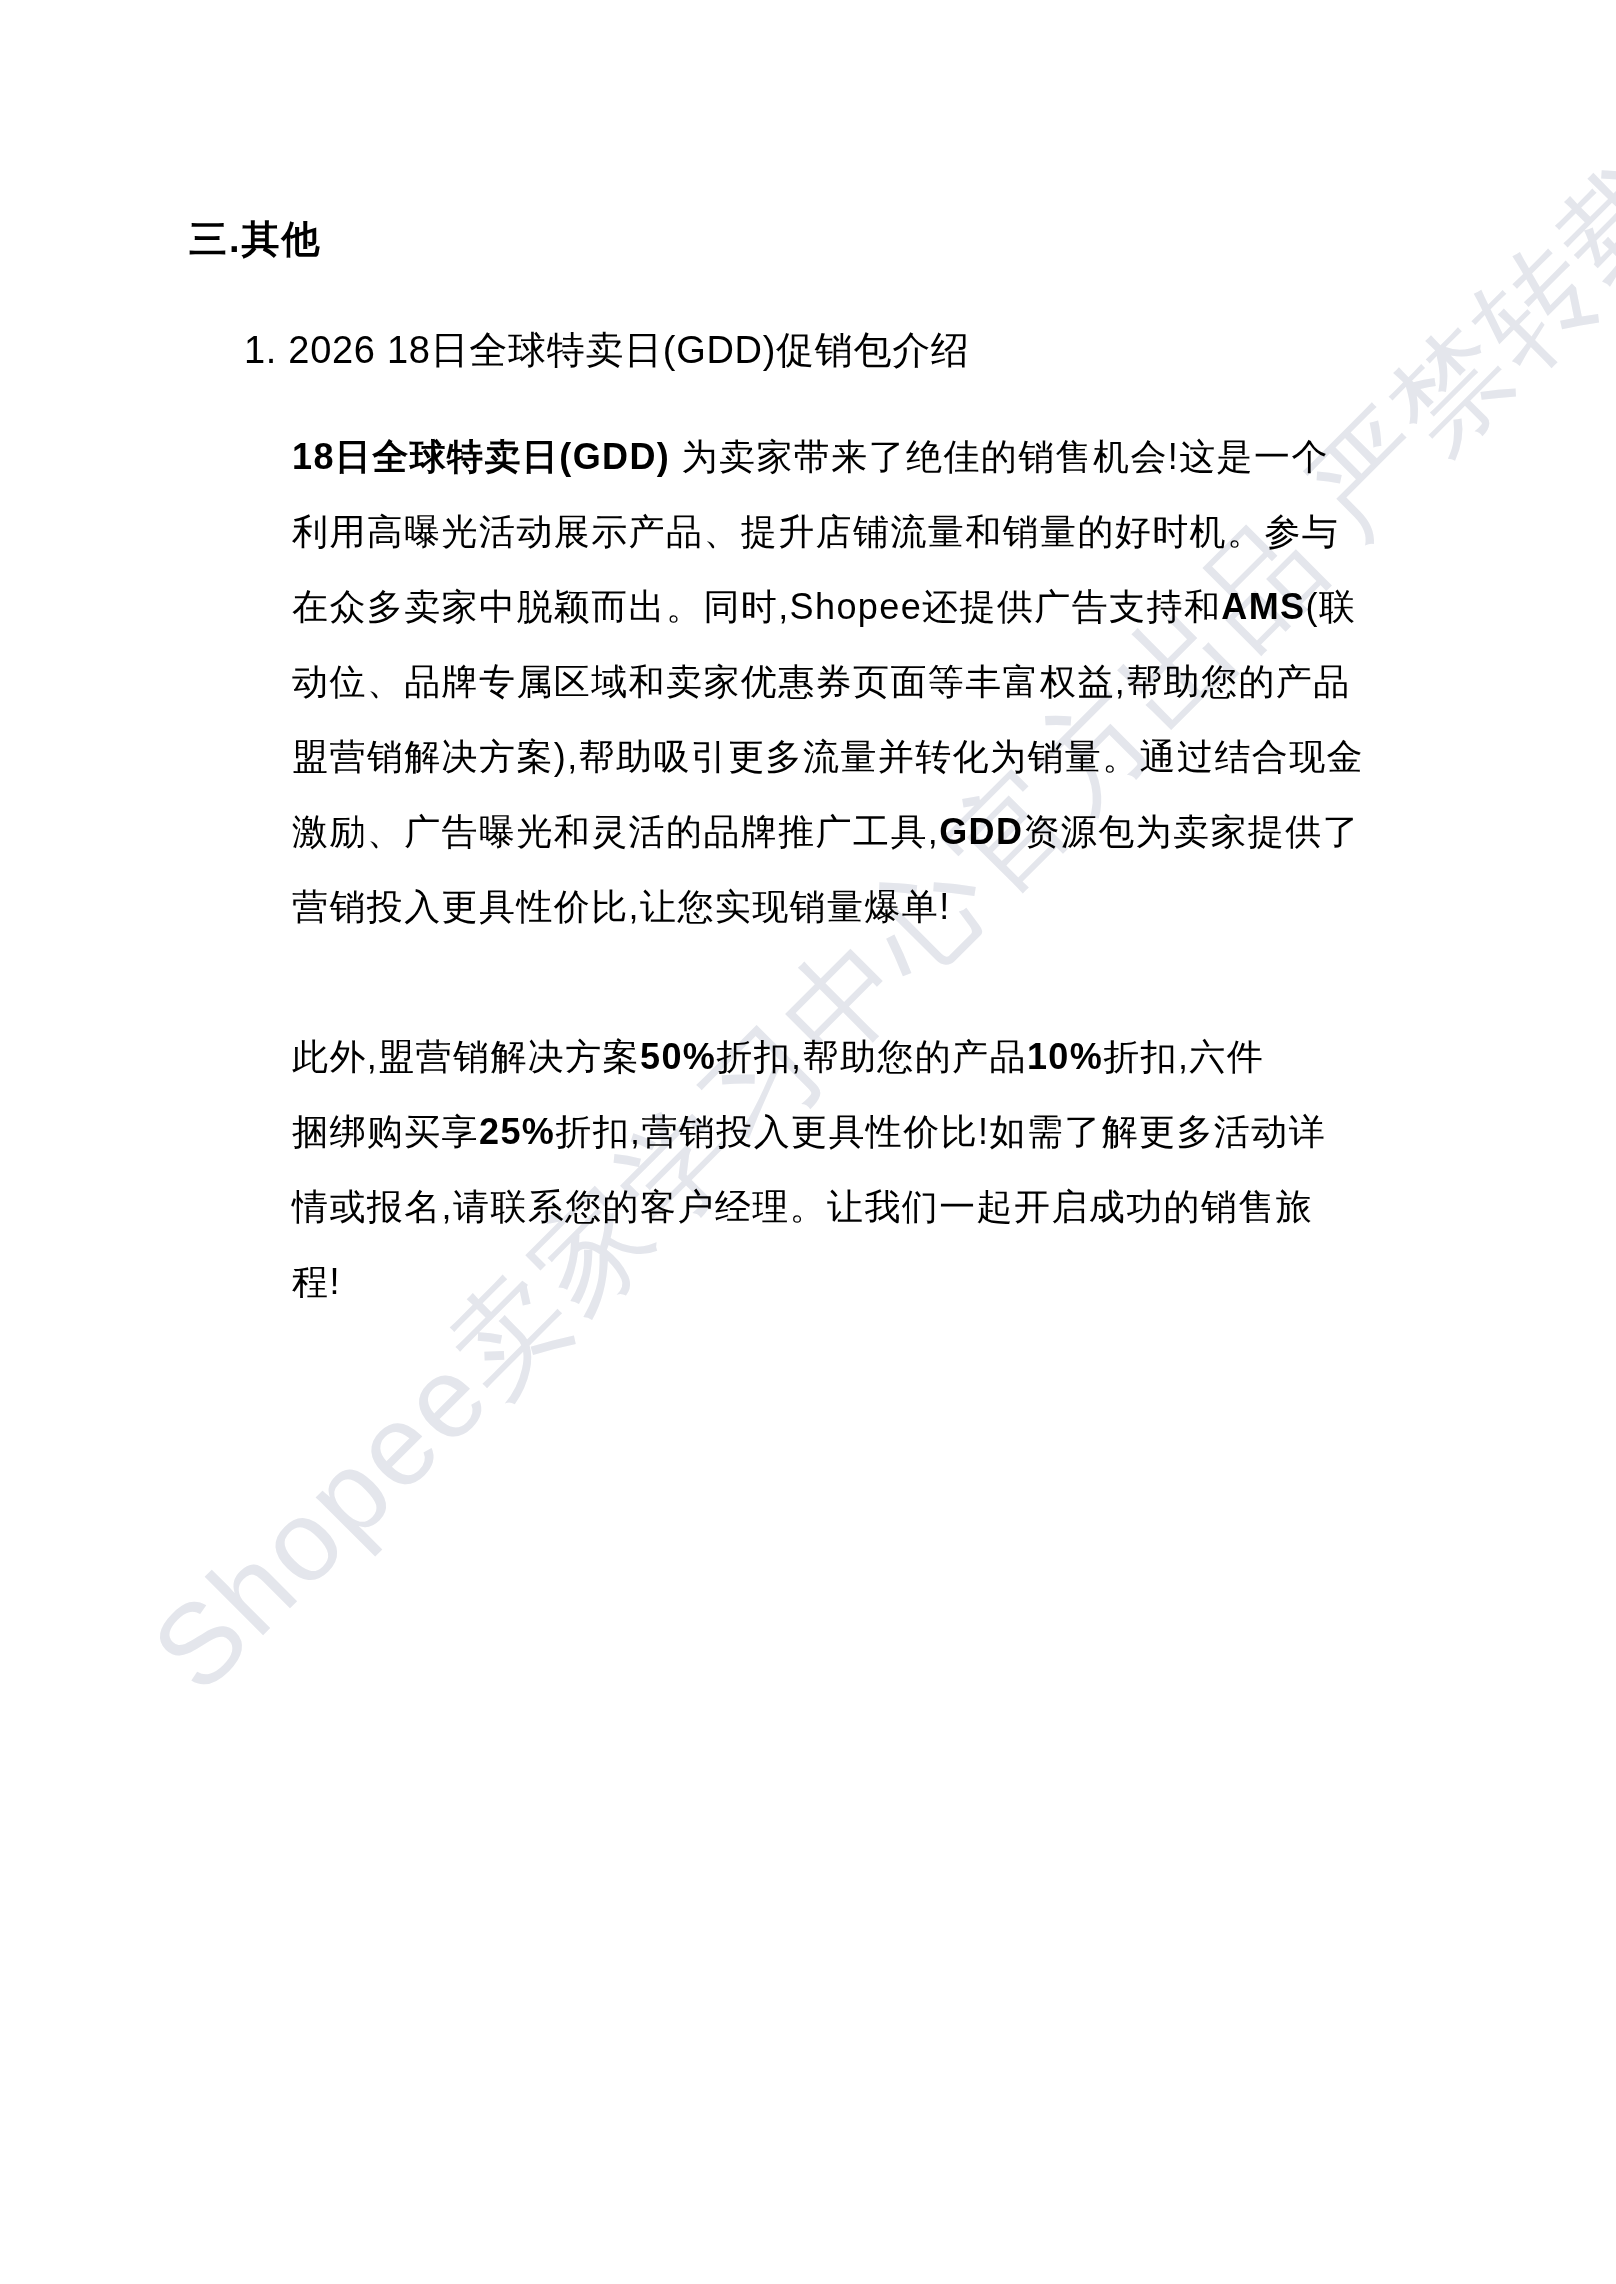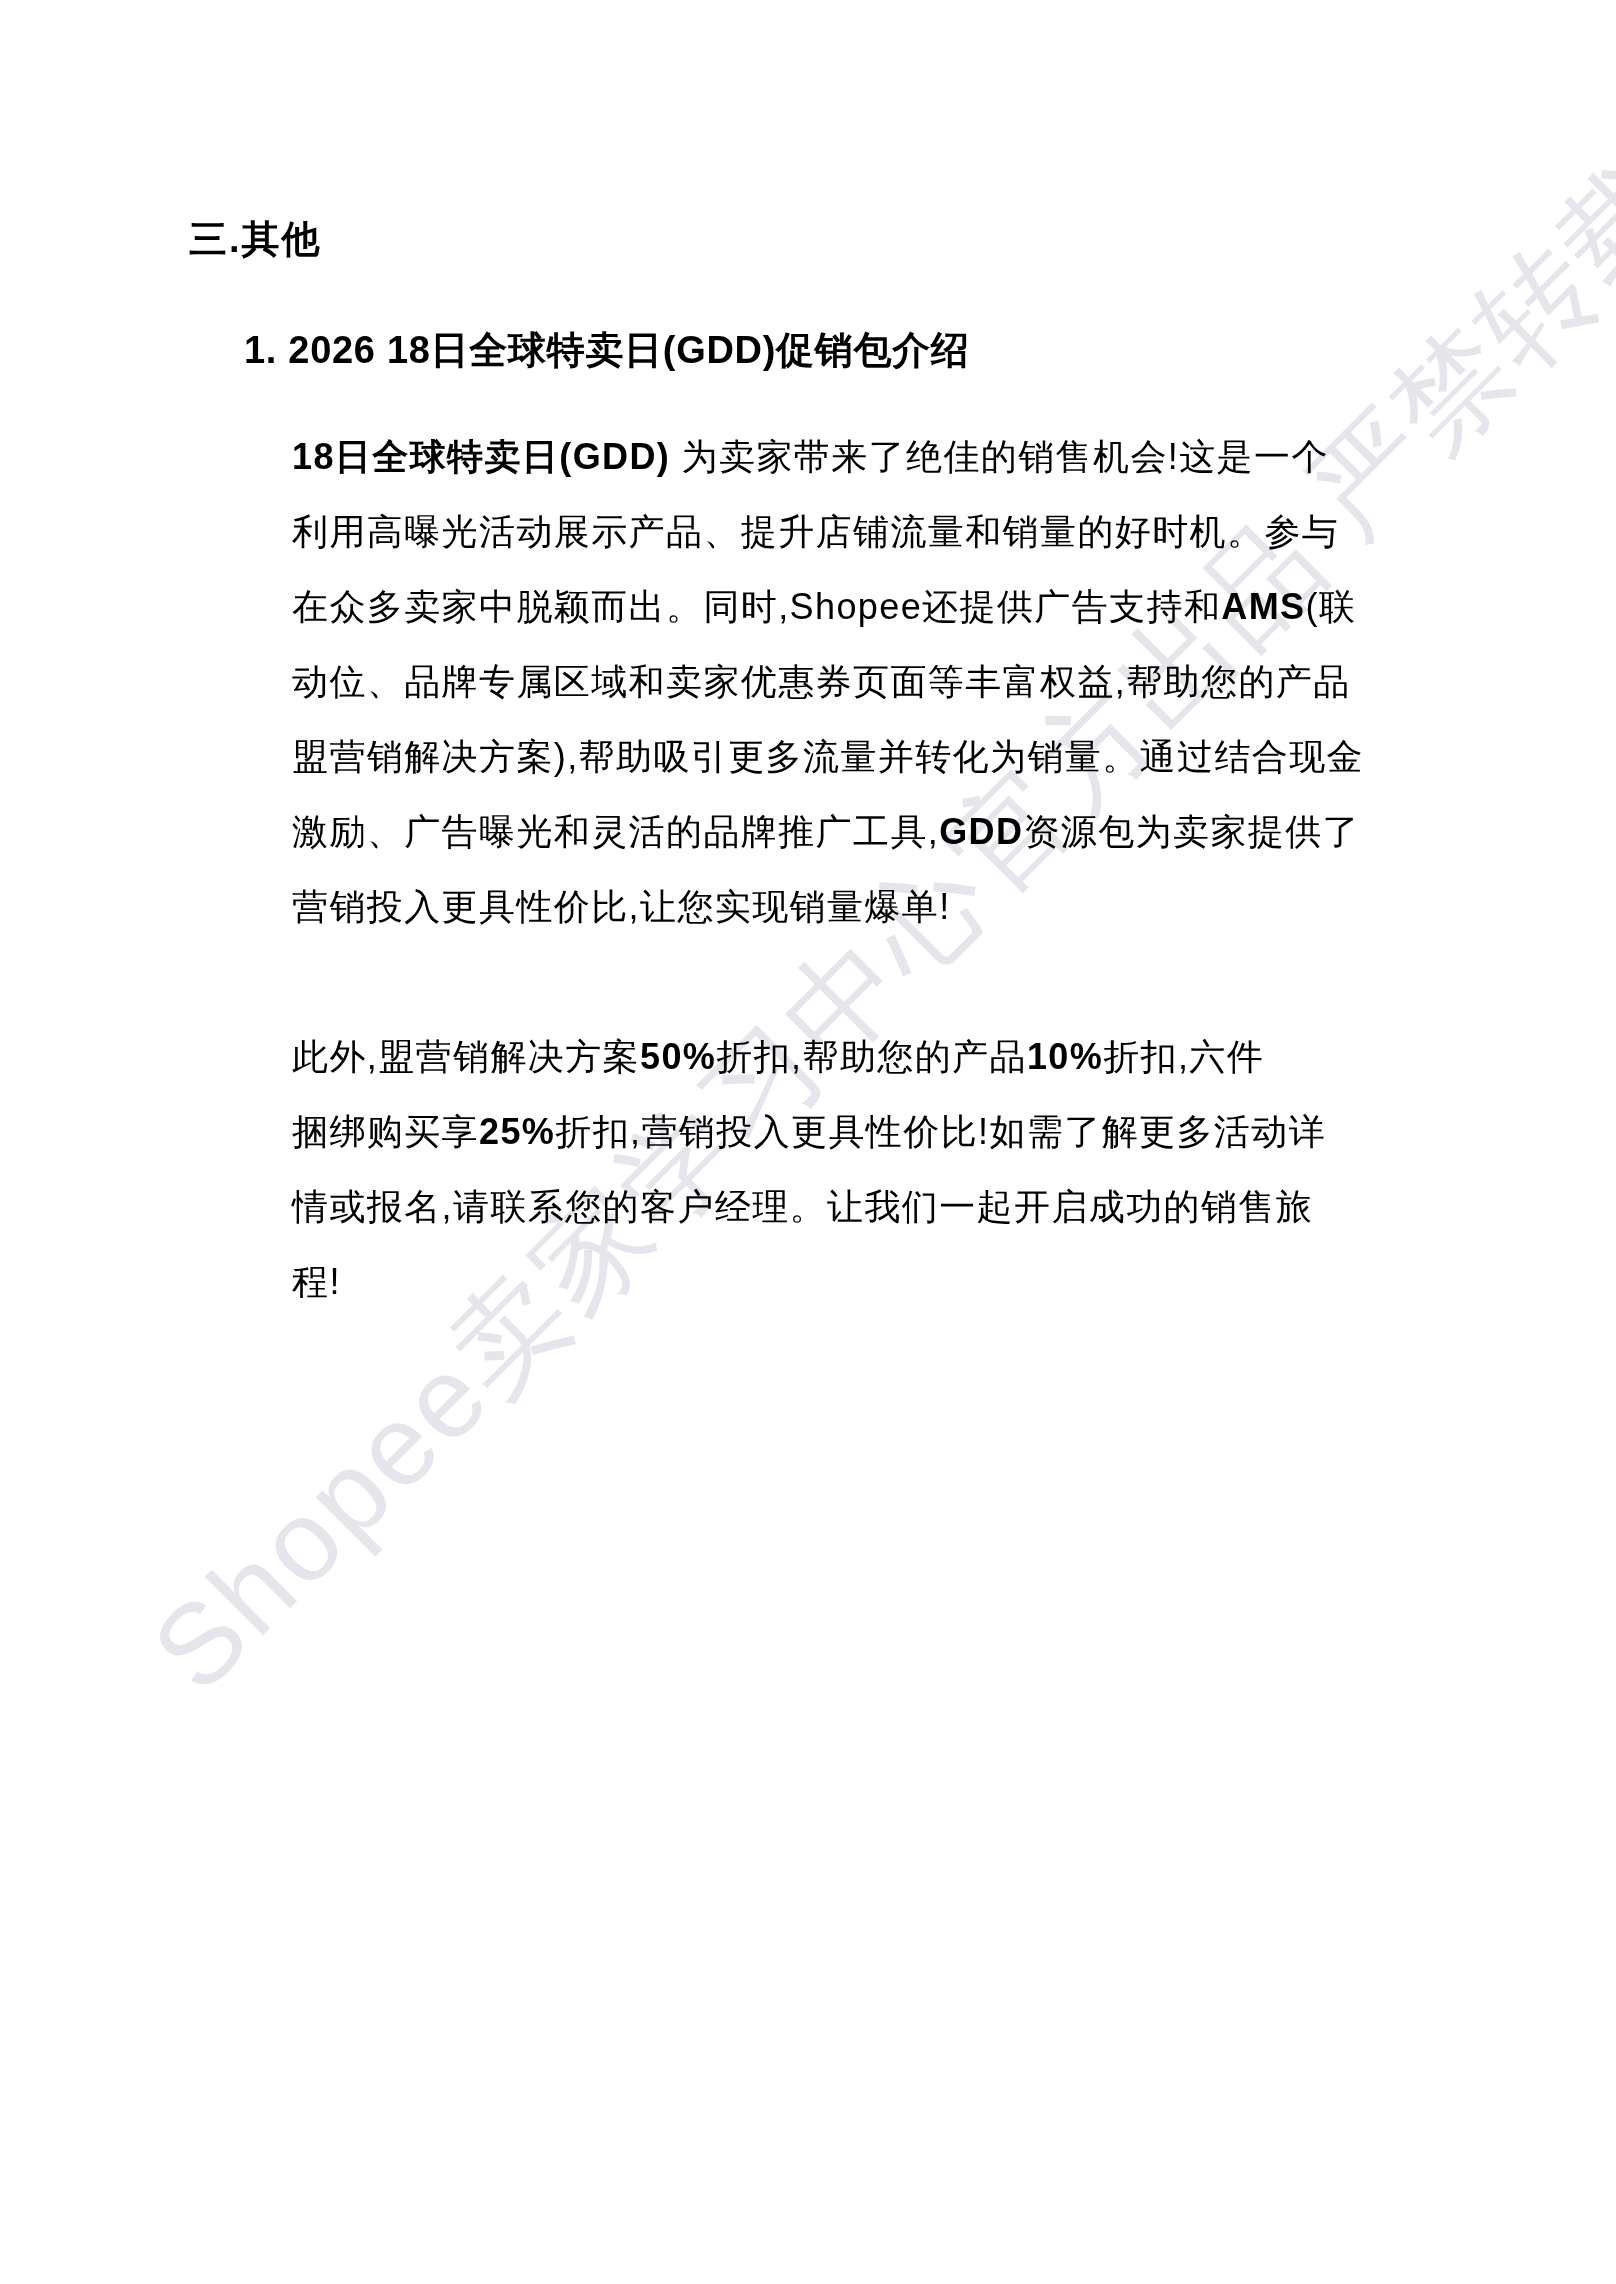--- a/index.html
+++ b/index.html
@@ -43,21 +43,21 @@
     font-size: 38px;
     font-weight: 700;
     letter-spacing: 2px;
     white-space: nowrap;
   }
   .item-heading {
     position: absolute;
     left: 244px;
     top: 313px;
     font-size: 38px;
-    font-weight: 700;
+    font-weight: 400;
     letter-spacing: 0.7px;
     white-space: nowrap;
   }
   .body-text {
     position: absolute;
     left: 292px;
     top: 407px;
     width: 1119px;
     font-size: 36px;
     line-height: 75px;

